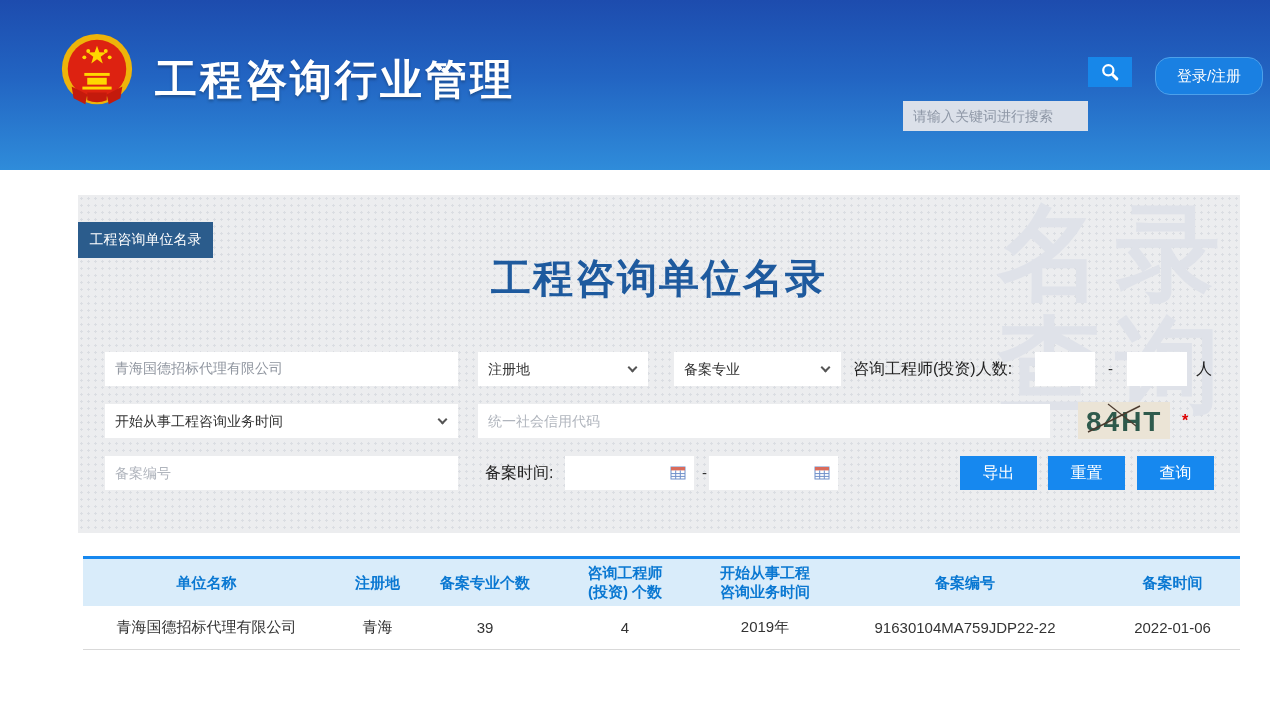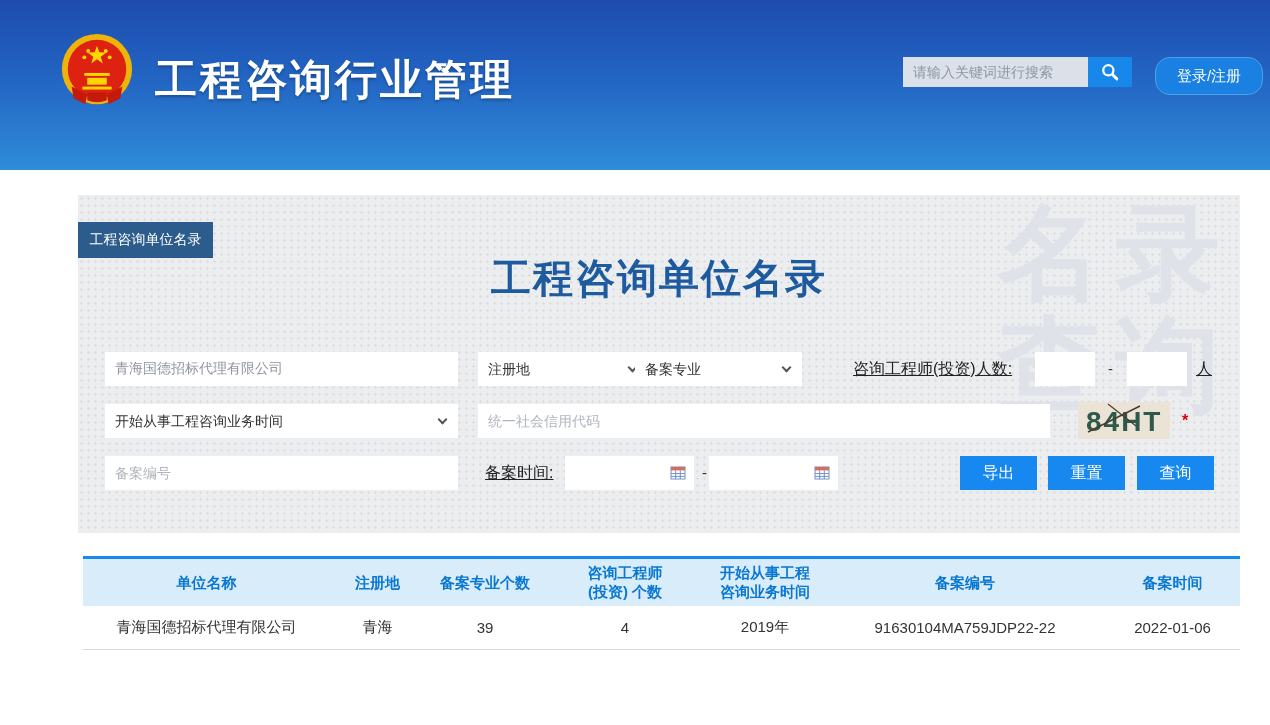--- a/index.html
+++ b/index.html
@@ -7,21 +7,21 @@
               font-family:"Liberation Sans","DejaVu Sans",sans-serif; }
 
   
   .header { position:relative; height:170px;
             background:linear-gradient(180deg,#1d4cae 0%,#2264c2 45%,#2f8cda 100%); }
   .emblem { position:absolute; left:58px; top:32px; width:78px; height:78px; }
   .site-title { position:absolute; left:155px; top:52px; font-size:42px; font-weight:bold;
                 color:#fff; letter-spacing:3px; text-shadow:0 2px 3px rgba(0,0,0,.28); }
   .search-box { position:absolute; left:903px; top:57px; height:30px; display:flex; }
   .search-input { width:185px; height:30px; border:none; outline:none; background:#dbe0e9;
-                  padding:0 10px; font-size:14px; color:#333; }
+                  padding:0 10px; font-size:14px; color:#333;margin-top:44px; }
   .search-input::placeholder { color:#8e97a6; }
   .search-btn { width:44px; height:30px; background:#1787e9; border:none; cursor:pointer;
                 display:flex; align-items:center; justify-content:center; }
   .login-btn { position:absolute; left:1155px; top:57px; width:108px; height:38px;
                border-radius:15px; background:#1a80e2; border:1px solid #4da0ea;
                color:#fff; font-size:15px; cursor:pointer; }
 
   
   .panel { position:relative; margin:25px 0 0 78px; width:1162px; height:338px;
            background-color:#ecedef;
@@ -39,21 +39,21 @@
   
   .ipt { position:absolute; z-index:2; height:34px; border:none; outline:none;
          background:#fff; font-size:14px; padding:0 10px; color:#8f959f; }
   .ipt::placeholder { color:#b0b5bd; }
   .sel-wrap { position:absolute; z-index:2; height:34px; background:#fff; }
   .sel-wrap select { width:100%; height:100%; border:none; outline:none; background:transparent;
                      appearance:none; -webkit-appearance:none; -moz-appearance:none;
                      font-size:14px; color:#333; padding:0 24px 0 10px; }
   .chev { position:absolute; right:12px; top:12px; width:7px; height:7px; pointer-events:none;
           border-right:2px solid #555; border-bottom:2px solid #555; transform:rotate(45deg); }
-  .flabel { position:absolute; z-index:2; font-size:16px; color:#222; line-height:34px;text-decoration:underline; }
+  .flabel { position:absolute; z-index:2; font-size:16px; color:#222; line-height:34px; }
   .dash { position:absolute; z-index:2; font-size:15px; color:#333; line-height:34px; }
   .captcha { position:absolute; z-index:2; left:1000px; top:207px; width:92px; height:37px;
              cursor:pointer; }
   .req { position:absolute; z-index:2; left:1104px; top:207px; color:#d00; font-size:16px;
          line-height:37px; font-weight:bold; }
   .btn { position:absolute; z-index:2; width:77px; height:34px; background:#1688ef;
          color:#fff; border:none; font-size:16px; cursor:pointer; }
   .date-wrap { position:absolute; z-index:2; height:34px; background:#fff; }
   .date-wrap svg { position:absolute; right:8px; top:9px; cursor:pointer; }
 
@@ -111,21 +111,21 @@
   <div class="tab">工程咨询单位名录</div>
   <div class="page-title">工程咨询单位名录</div>
 
   <input class="ipt r1" style="left: 27px; width: 353px;" value="青海国德招标代理有限公司">
   <div class="sel-wrap r1" style="left:400px; width:170px;">
     <select>
       <option>注册地</option>
     </select>
     <span class="chev"></span>
   </div>
-  <div class="sel-wrap r1" style="left:557px; width:167px;">
+  <div class="sel-wrap r1" style="left:596px; width:167px;">
     <select>
       <option>备案专业</option>
     </select>
     <span class="chev"></span>
   </div>
   <div class="flabel r1" style="left:775px;">咨询工程师(投资)人数:</div>
   <input class="ipt r1" style="left: 957px; width: 60px;">
   <div class="dash r1" style="left:1030px;">-</div>
   <input class="ipt r1" style="left: 1049px; width: 60px;">
   <div class="flabel r1" style="left:1118px;">人</div>

